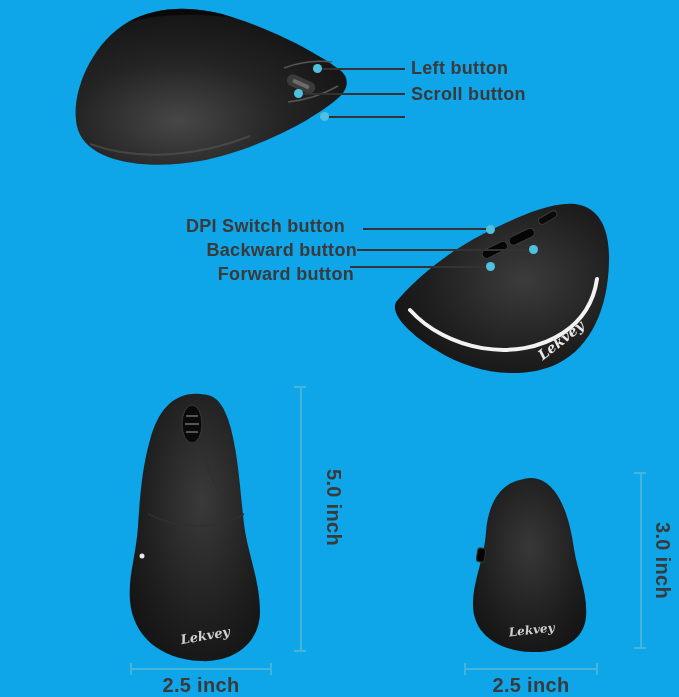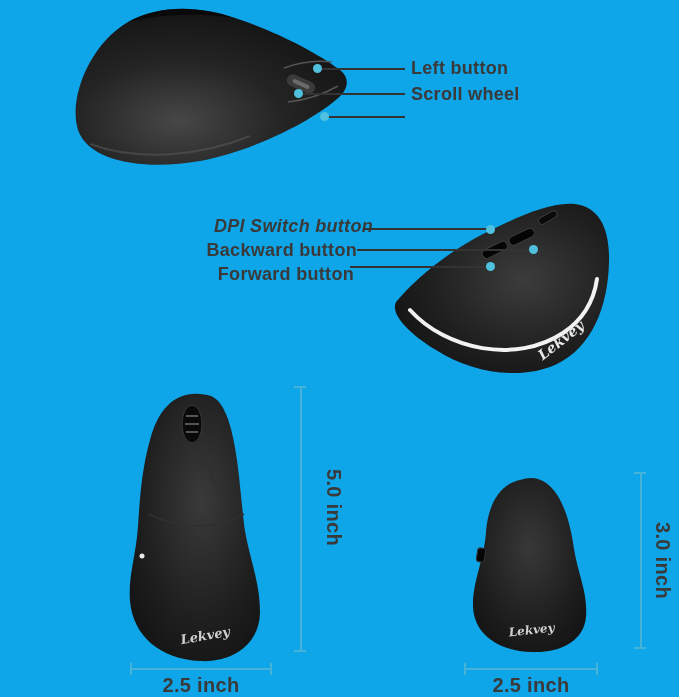--- a/index.html
+++ b/index.html
@@ -52,21 +52,21 @@
     <path d="M 236,64 C 252,58 268,56 284,58" stroke="#555555" stroke-width="1.5" fill="none"></path>
     <path d="M 240,98 C 258,96 276,90 290,82" stroke="#555555" stroke-width="1.5" fill="none"></path>
   </svg>
 
   <div class="callout-dot" style="left:313px; top:64px;"></div>
   <div class="callout-line" style="left:322px; top:68px; width:83px;"></div>
   <div class="callout-label" style="left:411px; top:58px;">Left button</div>
 
   <div class="callout-dot" style="left:294px; top:89px;"></div>
   <div class="callout-line" style="left:303px; top:93px; width:102px;"></div>
-  <div class="callout-label" style="left:411px; top:84px;">Scroll wheel</div>
+  <div class="callout-label" style="left:411px; top:84px;">Scroll button</div>
 
   <div class="callout-dot" style="left:320px; top:112px;"></div>
   <div class="callout-line" style="left:329px; top:116px; width:76px;"></div>
 
   <svg style="left:388px; top:192px;" width="230" height="190" viewBox="0 0 230 190">
     <defs>
       <radialGradient id="gSide" cx="60%" cy="45%" r="80%">
         <stop offset="0%" stop-color="#3c3c3c"></stop>
         <stop offset="55%" stop-color="#1f1f1f"></stop>
         <stop offset="100%" stop-color="#0d0d0d"></stop>
@@ -77,21 +77,21 @@
       <rect x="92" y="47" width="27" height="9" rx="4.5" fill="#050505" stroke="#3d3d3d" stroke-width="1"></rect>
       <rect x="122" y="47" width="27" height="9" rx="4.5" fill="#050505" stroke="#3d3d3d" stroke-width="1"></rect>
     </g>
     <g transform="rotate(-30 160 26)">
       <rect x="150" y="22" width="20" height="7" rx="3.5" fill="#0a0a0a" stroke="#3a3a3a" stroke-width="1"></rect>
     </g>
     <path d="M 22,118 C 58,158 128,172 175,141 C 196,127 206,108 209,87" stroke="#f2f2f2" stroke-width="4" fill="none" stroke-linecap="round"></path>
     <text x="176" y="152" transform="rotate(-38 176 152)" fill="#e8e8e8" font-size="14" font-style="italic" font-weight="bold" text-anchor="middle" font-family="DejaVu Serif, serif">Lekvey</text>
   </svg>
 
-  <div class="callout-label right-align" style="left:123px; top:216px; width:250px;font-style:italic;">DPI Switch button</div>
+  <div class="callout-label right-align" style="left:95px; top:216px; width:250px;">DPI Switch button</div>
   <div class="callout-line" style="left:363px; top:228px; width:126px;"></div>
   <div class="callout-dot" style="left:486px; top:225px;"></div>
 
   <div class="callout-label right-align" style="left:107px; top:240px; width:250px;">Backward button</div>
   <div class="callout-line" style="left:357px; top:249px; width:174px;"></div>
   <div class="callout-dot" style="left:529px; top:245px;"></div>
 
   <div class="callout-label right-align" style="left:104px; top:264px; width:250px;">Forward button</div>
   <div class="callout-line" style="left:350px; top:266px; width:138px;"></div>
   <div class="callout-dot" style="left:486px; top:262px;"></div>

